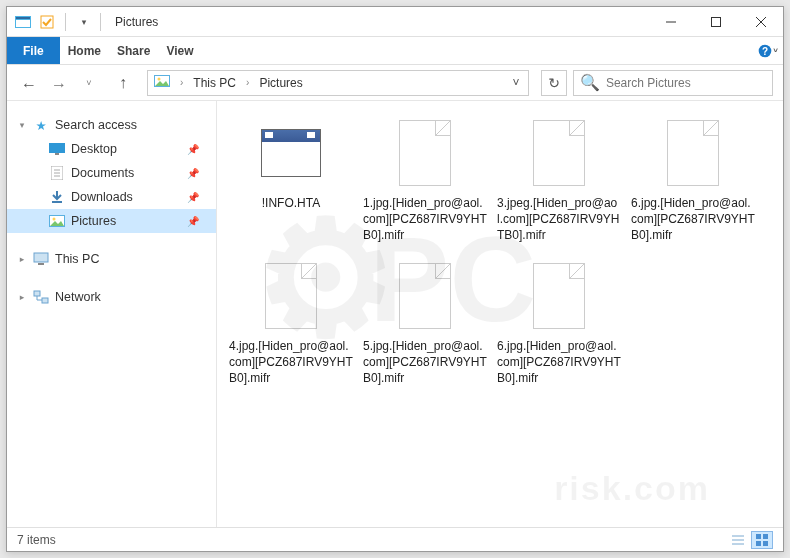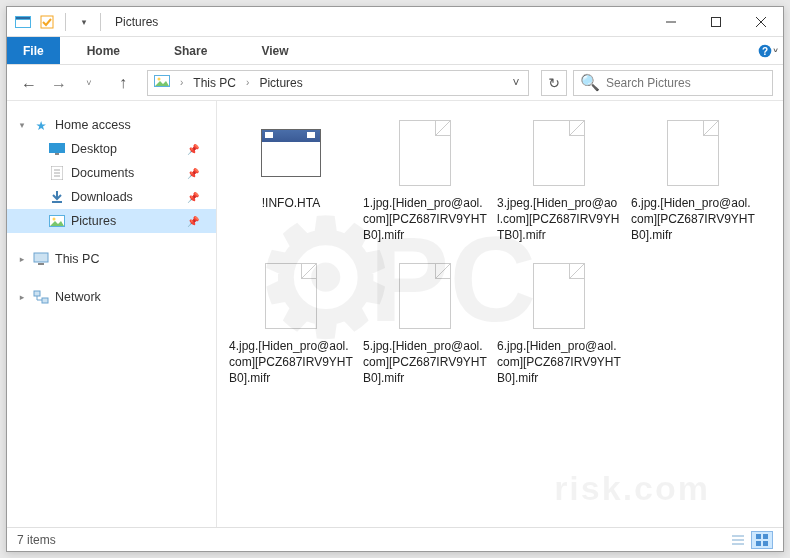--- a/index.html
+++ b/index.html
@@ -7,21 +7,21 @@
 .window { position: absolute; top: 6px; left: 6px; width: 778px; height: 546px; background: #fff; border: 1px solid #999; display: flex; flex-direction: column; box-shadow: 0 2px 8px rgba(0,0,0,0.15); }
 .titlebar { height: 30px; display: flex; align-items: center; background: #fff; border-bottom: 1px solid #e0e0e0; }
 .titlebar-left { display: flex; align-items: center; gap: 4px; padding-left: 6px; }
 .qat-icon { width: 20px; height: 20px; display: flex; align-items: center; justify-content: center; }
 .titlebar-sep { width: 1px; height: 18px; background: #ccc; margin: 0 4px; }
 .titlebar-title { font-size: 12px; color: #333; margin-left: 6px; }
 .titlebar-controls { margin-left: auto; display: flex; }
 .titlebar-btn { width: 45px; height: 30px; display: flex; align-items: center; justify-content: center; font-size: 14px; color: #333; }
 .ribbon { height: 28px; display: flex; align-items: stretch; border-bottom: 1px solid #e0e0e0; font-weight: bold; }
 .ribbon-file { background: #1979ca; color: #fff; font-size: 12px; padding: 0 16px; display: flex; align-items: center; }
-.ribbon-tab { font-size: 12px; color: #444; padding: 0 27px; display: flex; align-items: center; }
+.ribbon-tab { font-size: 12px; color: #444; padding: 0 8px; display: flex; align-items: center; }
 .ribbon-help { margin-left: auto; width: 30px; display: flex; align-items: center; justify-content: center; color: #1979ca; font-size: 13px; }
 .navbar { height: 36px; display: flex; align-items: center; padding: 0 10px; gap: 6px; border-bottom: 1px solid #e6e6e6; }
 .nav-btn { width: 24px; height: 24px; display: flex; align-items: center; justify-content: center; color: #777; font-size: 16px; }
 .nav-btn.enabled { color: #555; }
 .nav-up { margin-left: 4px; }
 .addressbar { flex: 1; height: 26px; border: 1px solid #ccc; display: flex; align-items: center; padding: 0 2px; margin: 0 6px; gap: 4px; font-size: 12px; color: #333; }
 .addr-seg { padding: 2px 4px; display: flex; align-items: center; gap: 2px; }
 .addr-chev { color: #888; font-size: 10px; padding: 0 2px; }
 .addr-dd { margin-left: auto; width: 20px; text-align: center; color: #555; }
 .refresh-btn { width: 26px; height: 26px; border: 1px solid #ccc; display: flex; align-items: center; justify-content: center; color: #555; font-size: 14px; }
@@ -141,21 +141,21 @@
       <input placeholder="Search Pictures" style="">
     </div>
   </div>
 
   <div class="body">
     <div class="sidebar">
       <div class="tree-group">
         <div class="tree-item header">
           <span class="expand">▾</span>
           <span class="ico" style="color:#40a7e0">★</span>
-          <span>Home access</span>
+          <span>Search access</span>
         </div>
         <div class="tree-item child">
           <span class="ico">
               <svg width="16" height="12">
                 <rect width="16" height="10" fill="#2e97d6"></rect>
                 <rect x="6" y="10" width="4" height="2" fill="#888"></rect>
               </svg>
             </span>
           <span>Desktop</span>
           <span class="pin">📌</span>

